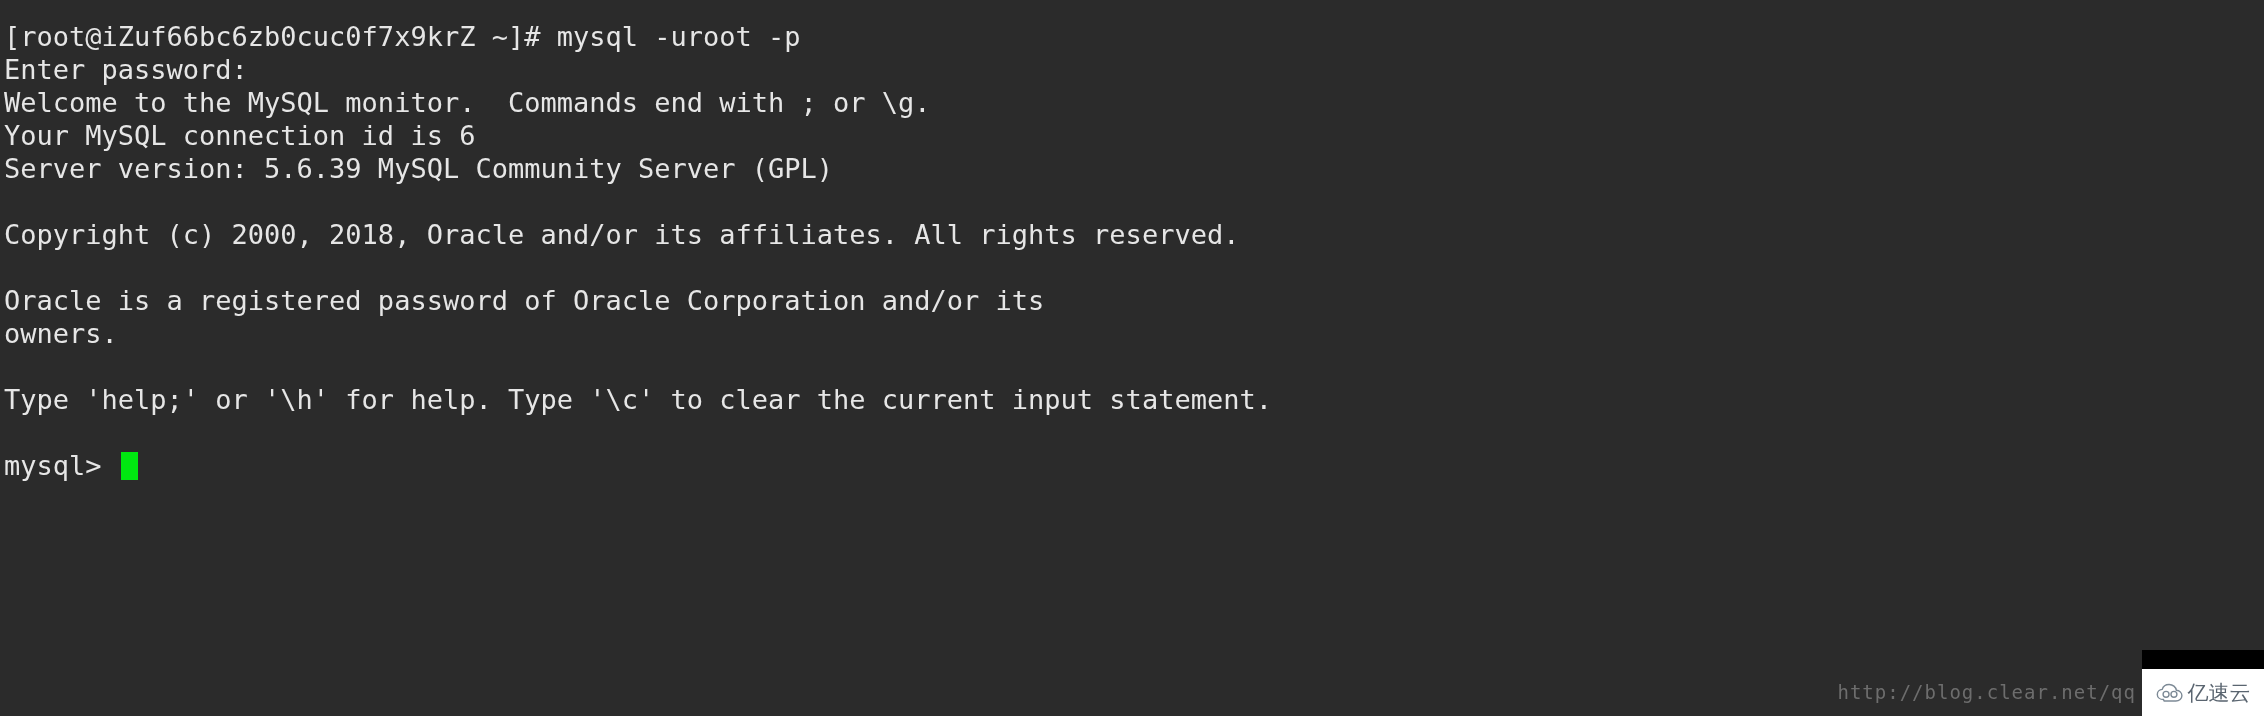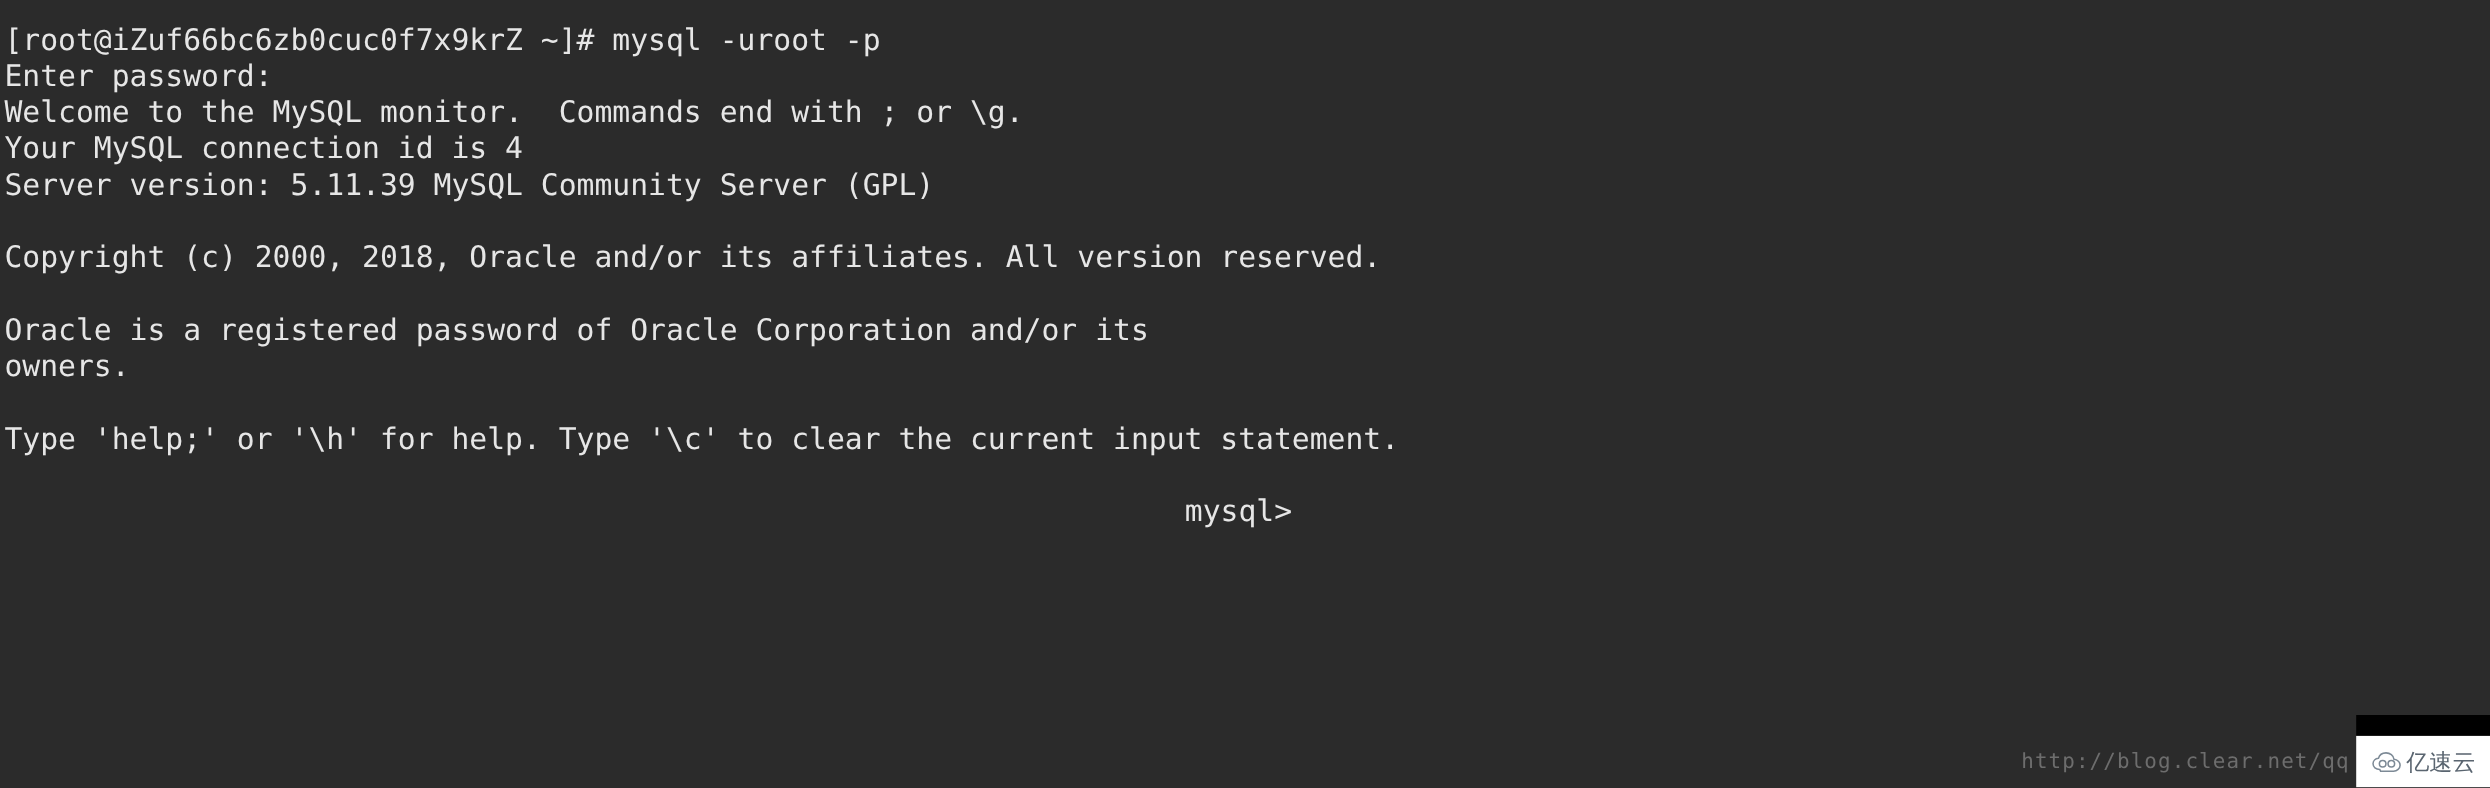--- a/index.html
+++ b/index.html
@@ -32,21 +32,20 @@
     letter-spacing: 0px;
     height: 33px;
   }
   .term-line.blank {
     color: transparent;
   }
   .prompt-line {
     display: flex;
     align-items: center;
     height: 33px;
-    flex-direction: column;
   }
   .prompt-text {
     font-family: "DejaVu Sans Mono", "Liberation Mono", monospace;
     font-size: 27px;
     line-height: 33px;
     color: #e6e6e6;
     white-space: pre;
   }
   .cursor-block {
     display: inline-block;
@@ -103,24 +102,24 @@
 </style>
 </head>
 <body>
 
 <div id="terminal">
 
   <div id="terminal-output">
     <div class="term-line">[root@iZuf66bc6zb0cuc0f7x9krZ ~]# mysql -uroot -p</div>
     <div class="term-line">Enter password:</div>
     <div class="term-line">Welcome to the MySQL monitor.  Commands end with ; or \g.</div>
-    <div class="term-line">Your MySQL connection id is 4</div>
-    <div class="term-line">Server version: 5.11.39 MySQL Community Server (GPL)</div>
+    <div class="term-line">Your MySQL connection id is 6</div>
+    <div class="term-line">Server version: 5.6.39 MySQL Community Server (GPL)</div>
     <div class="term-line blank"></div>
-    <div class="term-line">Copyright (c) 2000, 2018, Oracle and/or its affiliates. All version reserved.</div>
+    <div class="term-line">Copyright (c) 2000, 2018, Oracle and/or its affiliates. All rights reserved.</div>
     <div class="term-line blank"></div>
     <div class="term-line">Oracle is a registered password of Oracle Corporation and/or its</div>
     <div class="term-line">owners.</div>
     <div class="term-line blank"></div>
     <div class="term-line">Type 'help;' or '\h' for help. Type '\c' to clear the current input statement.</div>
     <div class="term-line blank"></div>
     <div class="prompt-line">
       <span class="prompt-text">mysql&gt; </span>
       <span class="cursor-block"></span>
     </div>

